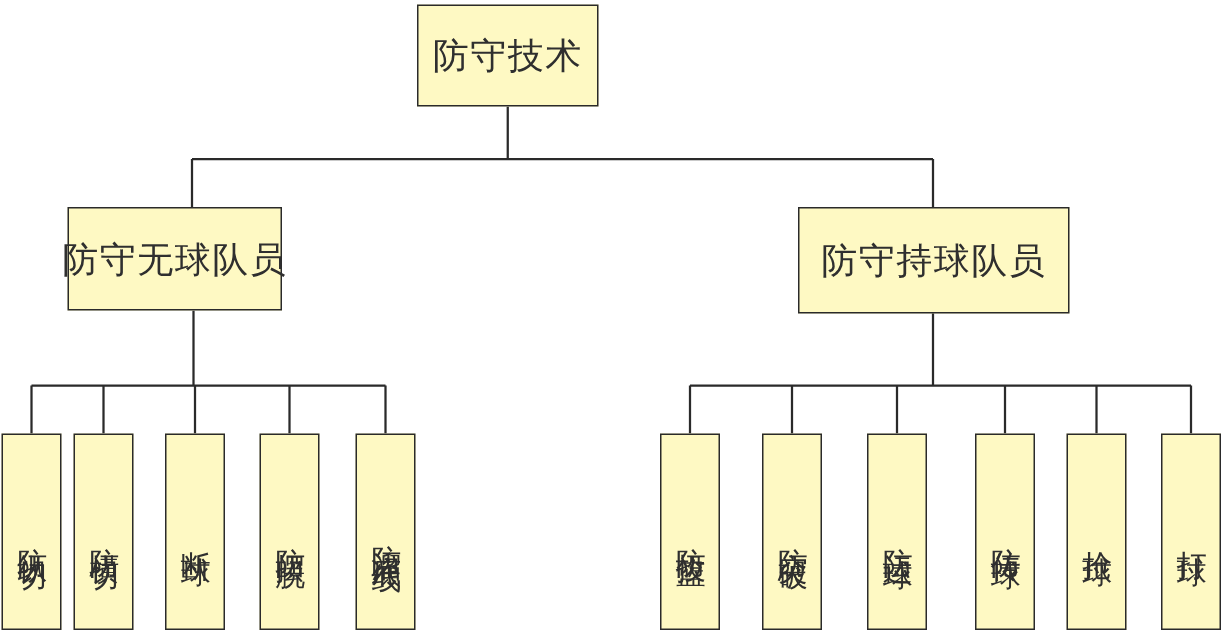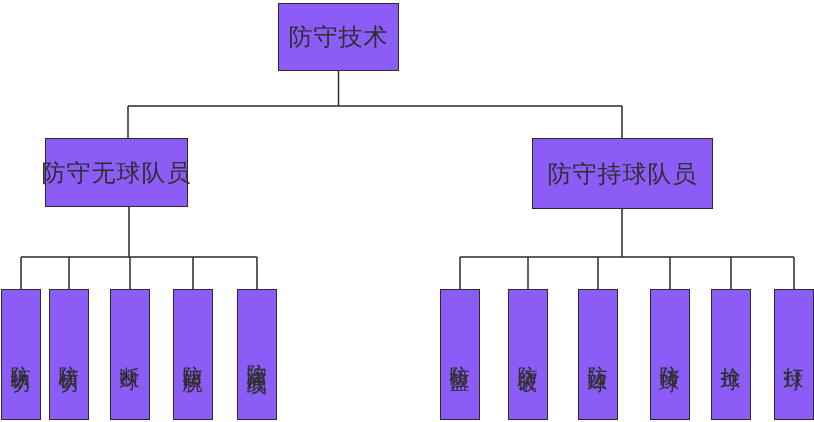--- a/index.html
+++ b/index.html
@@ -19,21 +19,21 @@
     position: absolute;
     left: 0;
     top: 0;
     width: 814px;
     height: 422px;
     pointer-events: none;
   }
   .node {
     position: absolute;
     box-sizing: border-box;
-    background: #8b5cf6;
+    background: #fef9c3;
     border: 1.5px solid #2a2a2a;
     display: flex;
     align-items: center;
     justify-content: center;
     color: #2f2f2f;
   }
   .node.header {
     font-size: 24px;
     letter-spacing: 1px;
     white-space: nowrap;

